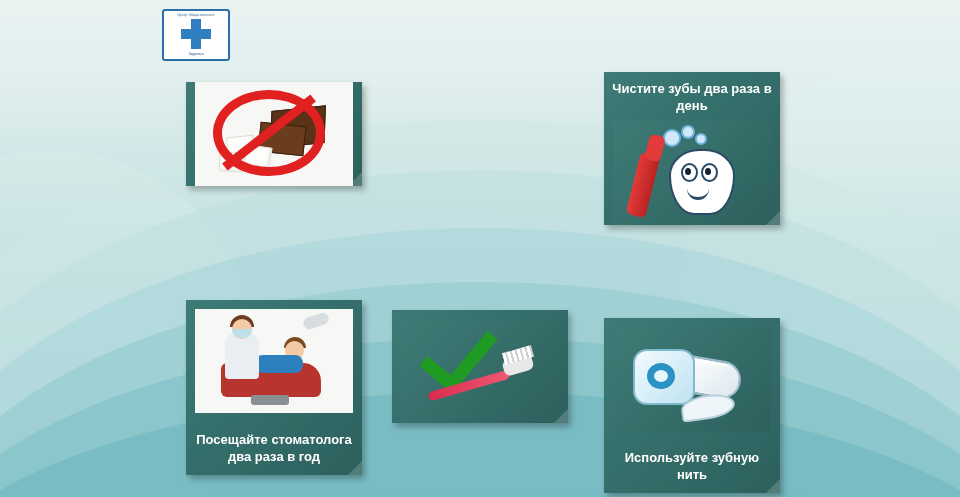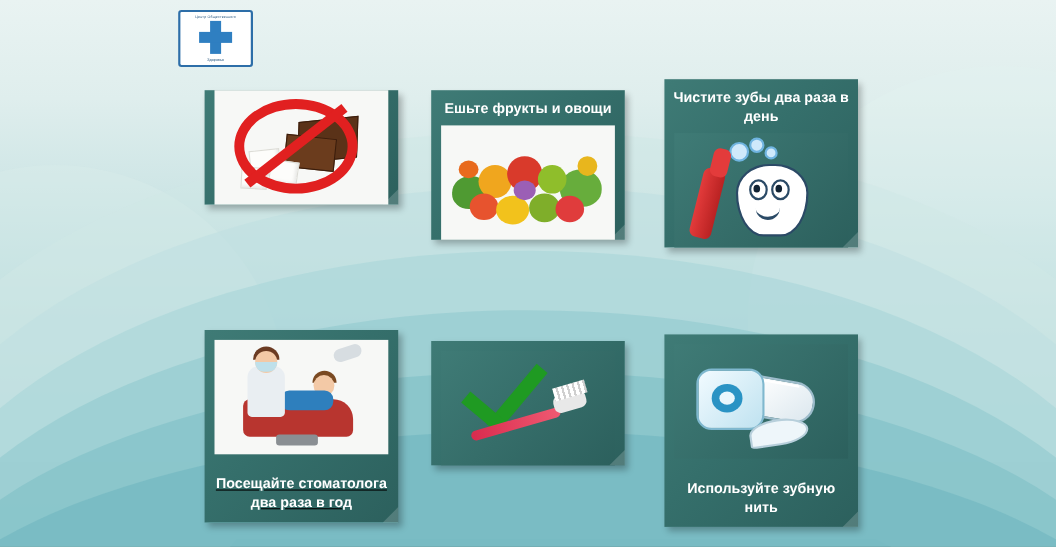--- a/index.html
+++ b/index.html
@@ -497,41 +497,20 @@
           <div class="sugar-cube sc1"></div>
           <div class="sugar-cube sc2"></div>
           <div class="sugar-cube sc3"></div>
           <div class="ban-circle"></div>
           <div class="ban-slash"></div>
         </div>
       </div>
     </div>
   </div>
 
-  <div class="card" style="left:392px; top:82px;">
-    <div class="panel">
-      <div class="panel-label">Ешьте фрукты и овощи</div>
-      <div class="panel-img">
-        <div class="fruit-art">
-          <div class="leafy" style="left:6px;  top:40px; width:34px; height:30px; background:#4f9a32;"></div>
-          <div class="leafy" style="left:104px;top:34px; width:38px; height:34px; background:#67ad3c;"></div>
-          <div class="fr" style="left:30px; top:30px; width:30px; height:30px; background:#f0a61e;"></div>
-          <div class="fr" style="left:56px; top:22px; width:32px; height:32px; background:#d93a2b;"></div>
-          <div class="fr" style="left:84px; top:30px; width:26px; height:26px; background:#8fbe2b;"></div>
-          <div class="fr" style="left:22px; top:56px; width:26px; height:24px; background:#e7532e;"></div>
-          <div class="fr" style="left:46px; top:58px; width:30px; height:26px; background:#f2c21c;"></div>
-          <div class="fr" style="left:76px; top:56px; width:28px; height:26px; background:#7fae2a;"></div>
-          <div class="fr" style="left:100px;top:58px; width:26px; height:24px; background:#e03c3c;"></div>
-          <div class="fr" style="left:62px; top:44px; width:20px; height:18px; background:#9b5fb5;"></div>
-          <div class="fr" style="left:12px; top:26px; width:18px; height:16px; background:#e86a1d;"></div>
-          <div class="fr" style="left:120px;top:22px; width:18px; height:18px; background:#e8b61d;"></div>
-        </div>
-      </div>
-    </div>
-  </div>
 
   <div class="card" style="left:604px; top:72px;">
     <div class="panel">
       <div class="panel-label">Чистите зубы два раза в день</div>
       <div class="panel-img plain">
         <div class="tooth-art">
           <div class="bubble b1"></div>
           <div class="bubble b2"></div>
           <div class="bubble b3"></div>
           <div class="brush-handle"></div>
@@ -540,21 +519,21 @@
           <div class="tooth-eye left"></div>
           <div class="tooth-eye right"></div>
           <div class="tooth-pupil left"></div>
           <div class="tooth-pupil right"></div>
           <div class="tooth-mouth"></div>
         </div>
       </div>
     </div>
   </div>
 
-  <div class="card label-bottom" style="left:186px; top:300px;text-decoration:underline;">
+  <div class="card label-bottom" style="left:186px; top:300px;">
     <div class="panel">
       <div class="panel-top-pad"></div>
       <div class="panel-img">
         <div class="dentist-art">
           <div class="lamp"></div>
           <div class="chair"></div>
           <div class="chair-base"></div>
           <div class="pat-hair"></div>
           <div class="pat-head"></div>
           <div class="pat-body"></div>
@@ -575,21 +554,21 @@
         <div class="check-art">
           <div class="check-mark"></div>
           <div class="tb-handle"></div>
           <div class="tb-head"></div>
           <div class="tb-bristles"></div>
         </div>
       </div>
     </div>
   </div>
 
-  <div class="card label-bottom" style="left:604px; top:304px;">
+  <div class="card label-bottom" style="left:604px; top:318px;">
     <div class="panel">
       <div class="panel-top-pad"></div>
       <div class="panel-img plain">
         <div class="floss-art">
           <div class="floss-pick"></div>
           <div class="floss-thread"></div>
           <div class="floss-case"></div>
           <div class="floss-case-inner"></div>
           <div class="floss-case-inner2"></div>
           <div class="floss-tail"></div>

